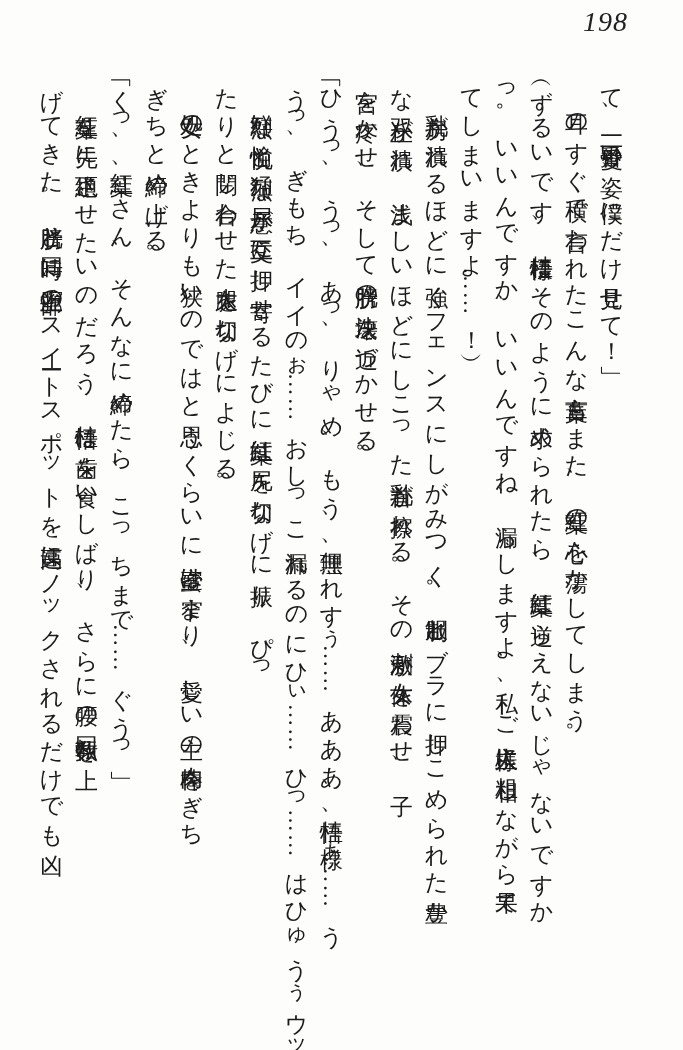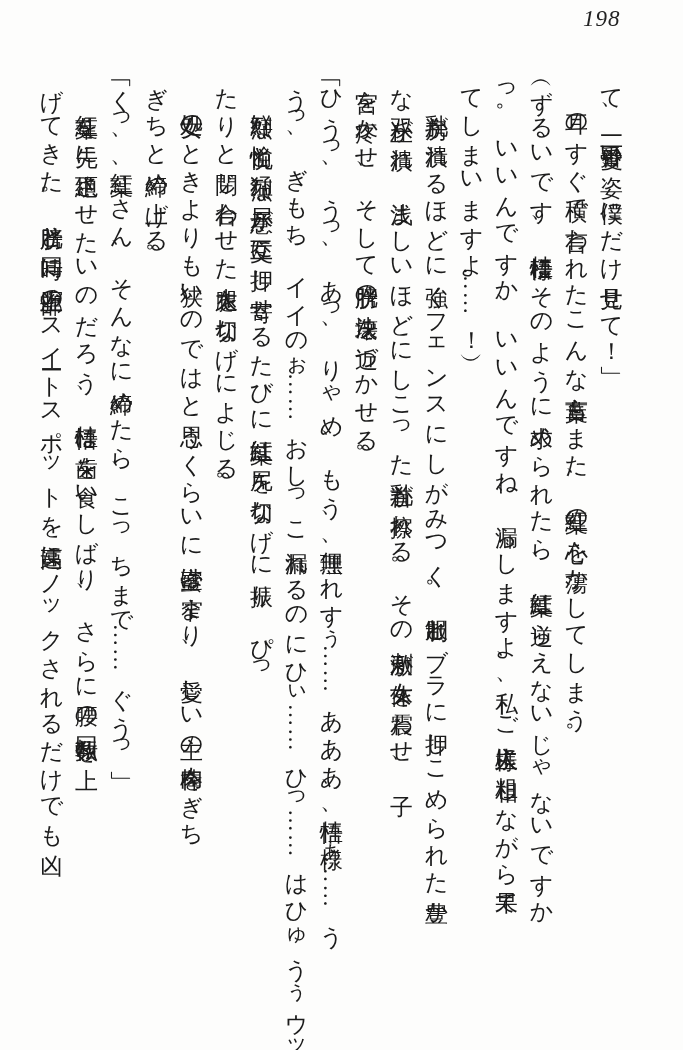--- a/index.html
+++ b/index.html
@@ -17,21 +17,21 @@
     position: relative;
     width: 683px;
     height: 1050px;
     background: #fdfdfc;
     color: #1b1b1b;
   }
   .page-number {
     position: absolute;
     top: 6px;
     left: 583px;
-    font-size: 23px;
+    font-size: 28px;
     font-style: italic;
     letter-spacing: 1px;
     color: #222;
   }
   .text-block {
     position: absolute;
     top: 72px;
     right: 54px;
     width: 596px;
     height: 972px;

